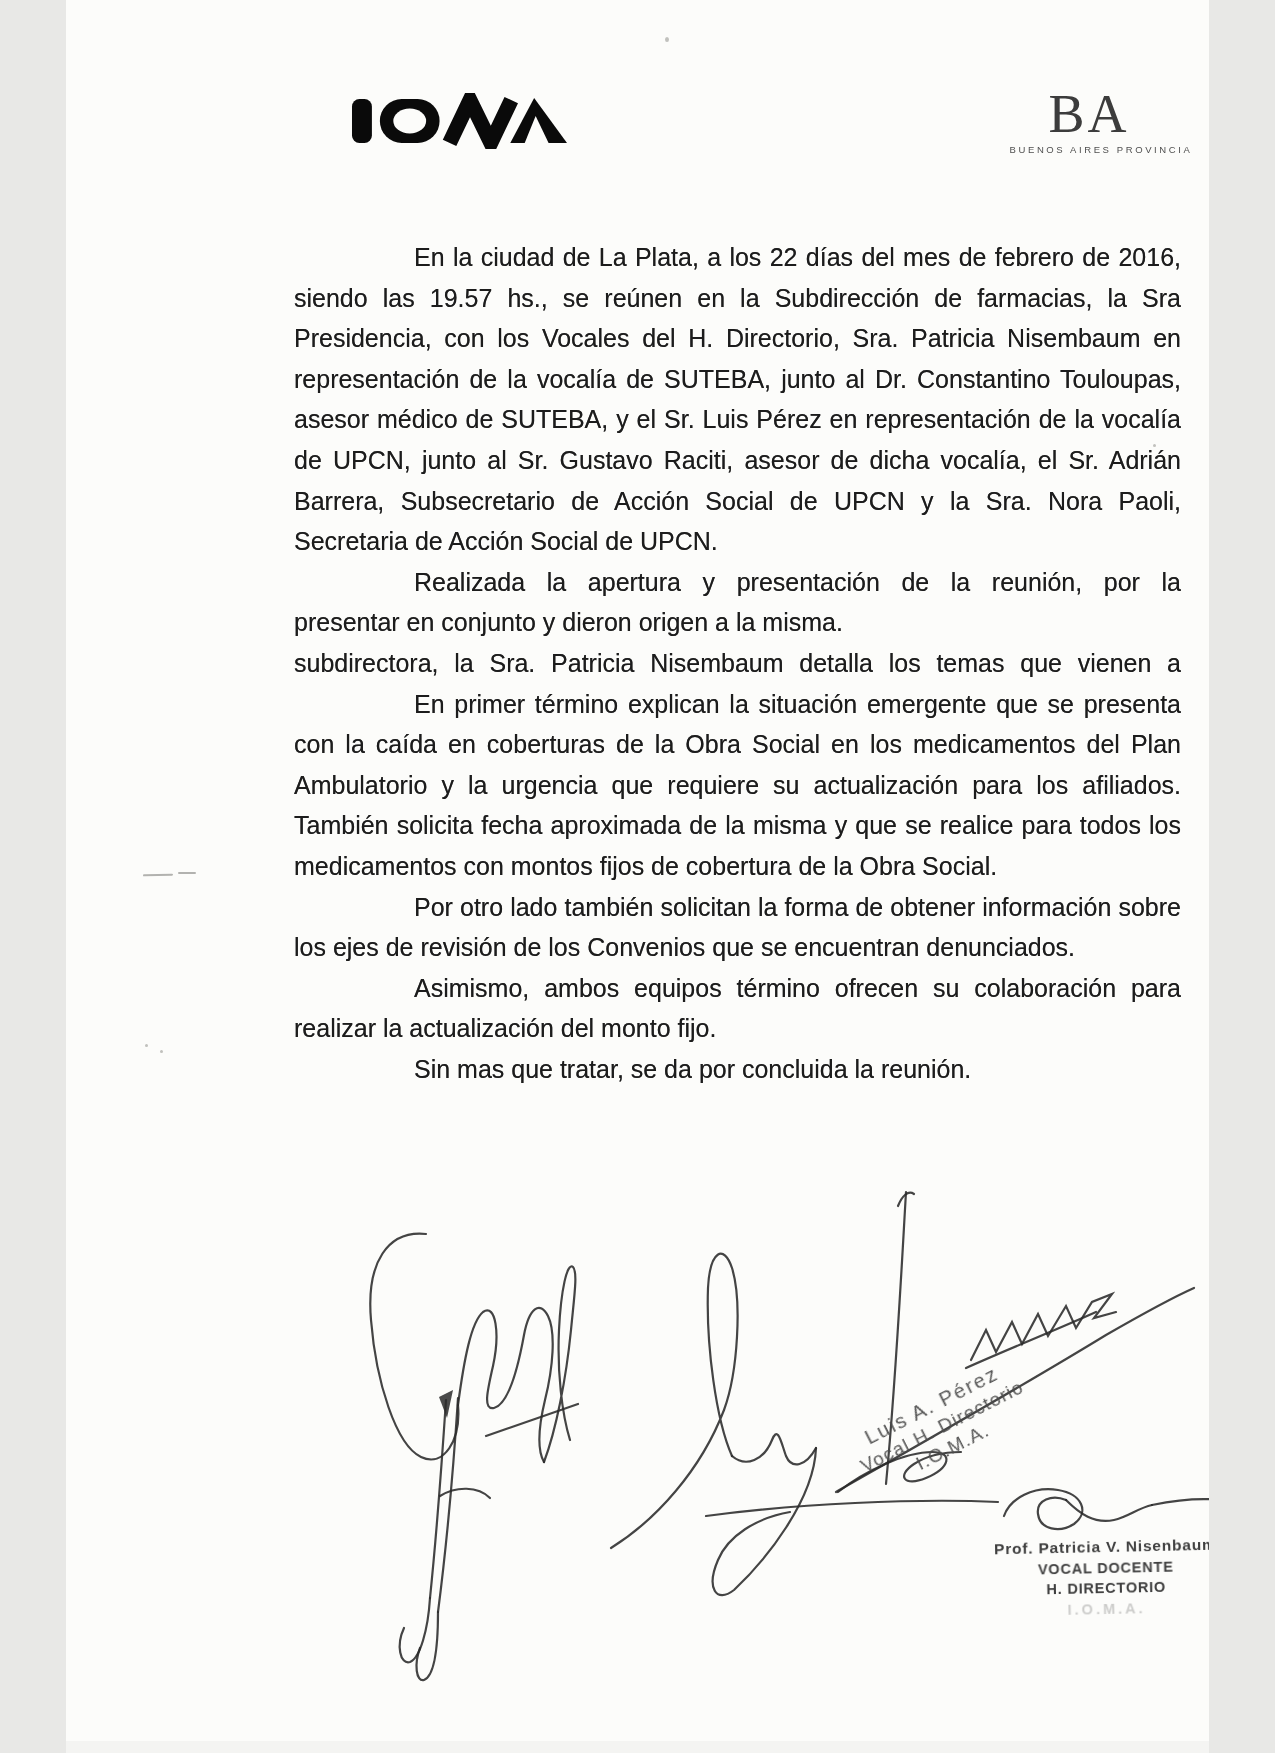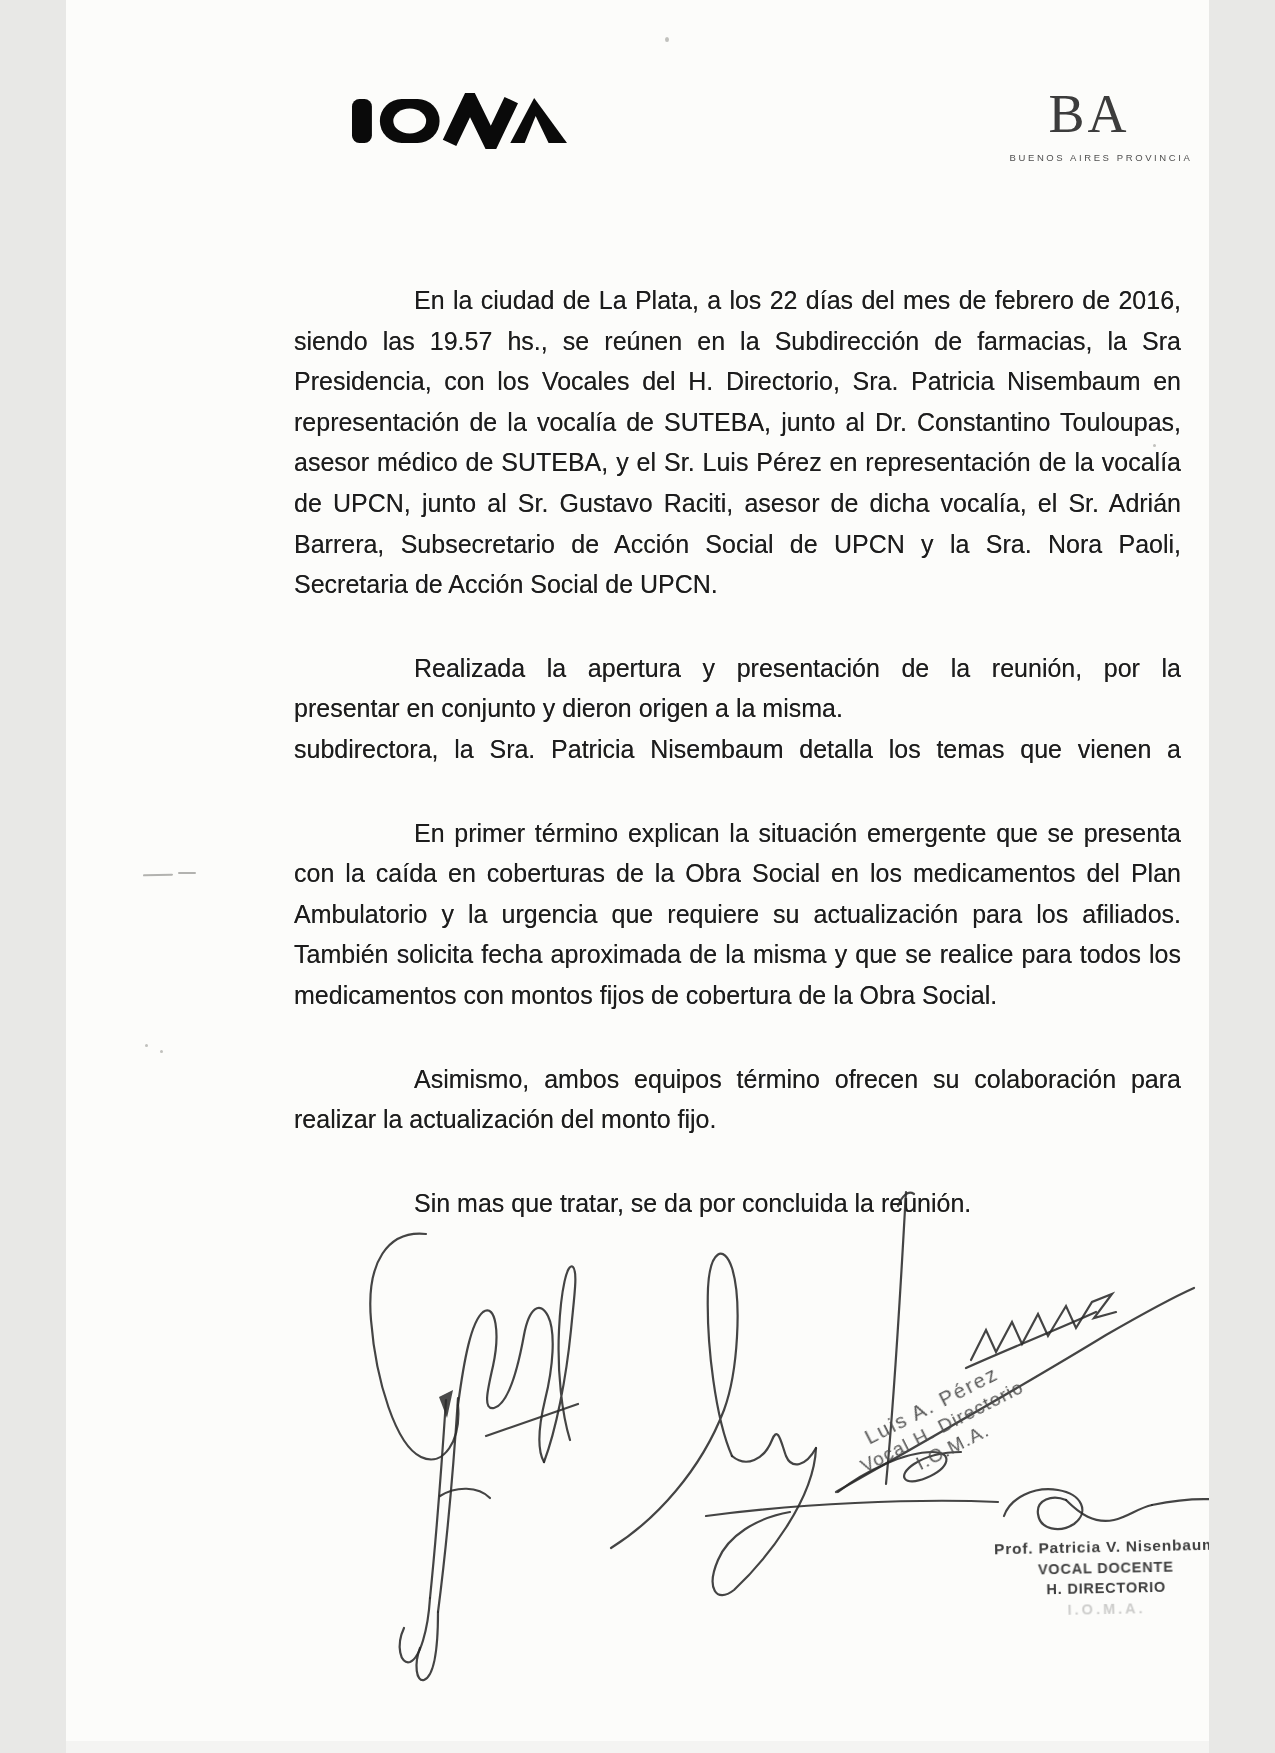--- a/index.html
+++ b/index.html
@@ -17,33 +17,33 @@
   .ba{position:absolute;left:930px;top:86px;width:210px;text-align:center;}
   .ba-text{
     display:inline-block;
     font-family:"Liberation Serif", serif;
     font-size:54px;line-height:56px;
     letter-spacing:3px;color:#3c3c3c;
     transform:translateX(-12px);
     filter:blur(.4px);
   }
   .ba-sub{
-    display:block;margin-top:10px;
+    display:block;margin-top:2px;
     font-size:9.5px;letter-spacing:2.6px;
     color:#4f4f4f;filter:blur(.3px);
   }
   
   .body-text{
     position:absolute;left:228px;top:237px;width:887px;
     font-size:25px;line-height:40.6px;
     text-shadow:0 0 .6px rgba(25,25,25,.65);
   }
   .ln{text-align:justify;text-align-last:justify;}
   .ln.last{text-align-last:left;}
-  .ln.first{padding-left:120px;margin-top:43px;}
+  .ln.first{padding-left:120px;}
   
   .sig-svg{position:absolute;left:0;top:0;width:1275px;height:1753px;}
   .sig-svg path{stroke:#2a2a2a;stroke-width:2.2;fill:none;stroke-linecap:round;opacity:.88;}
   .sig-svg path.fill{fill:#2a2a2a;stroke:none;opacity:.85;}
   
   .stamp-perez{
     position:absolute;left:876px;top:1426px;
     transform:translate(-50%,-50%) rotate(-27deg);
     text-align:center;color:#4c4c4c;
     font-size:19px;line-height:23.5px;letter-spacing:1.2px;
@@ -103,20 +103,24 @@
       <div class="ln">subdirectora, la Sra. Patricia Nisembaum detalla los temas que vienen a</div>
     </div>
     <div class="para">
       <div class="ln first">En primer término explican la situación emergente que se presenta</div>
       <div class="ln">con la caída en coberturas de la Obra Social en los medicamentos del Plan</div>
       <div class="ln">Ambulatorio y la urgencia que requiere su actualización para los afiliados.</div>
       <div class="ln">También solicita fecha aproximada de la misma y que se realice para todos los</div>
       <div class="ln last">medicamentos con montos fijos de cobertura de la Obra Social.</div>
     </div>
     <div class="para">
+      <div class="ln first">Por otro lado también solicitan la forma de obtener información sobre</div>
+      <div class="ln last">los ejes de revisión de los Convenios que se encuentran denunciados.</div>
+    </div>
+    <div class="para">
       <div class="ln first">Asimismo, ambos equipos término ofrecen su colaboración para</div>
       <div class="ln last">realizar la actualización del monto fijo.</div>
     </div>
     <div class="para">
       <div class="ln first last">Sin mas que tratar, se da por concluida la reunión.</div>
     </div>
   </div>
 
   <svg class="sig-svg" viewBox="0 0 1275 1753">
     <g>

